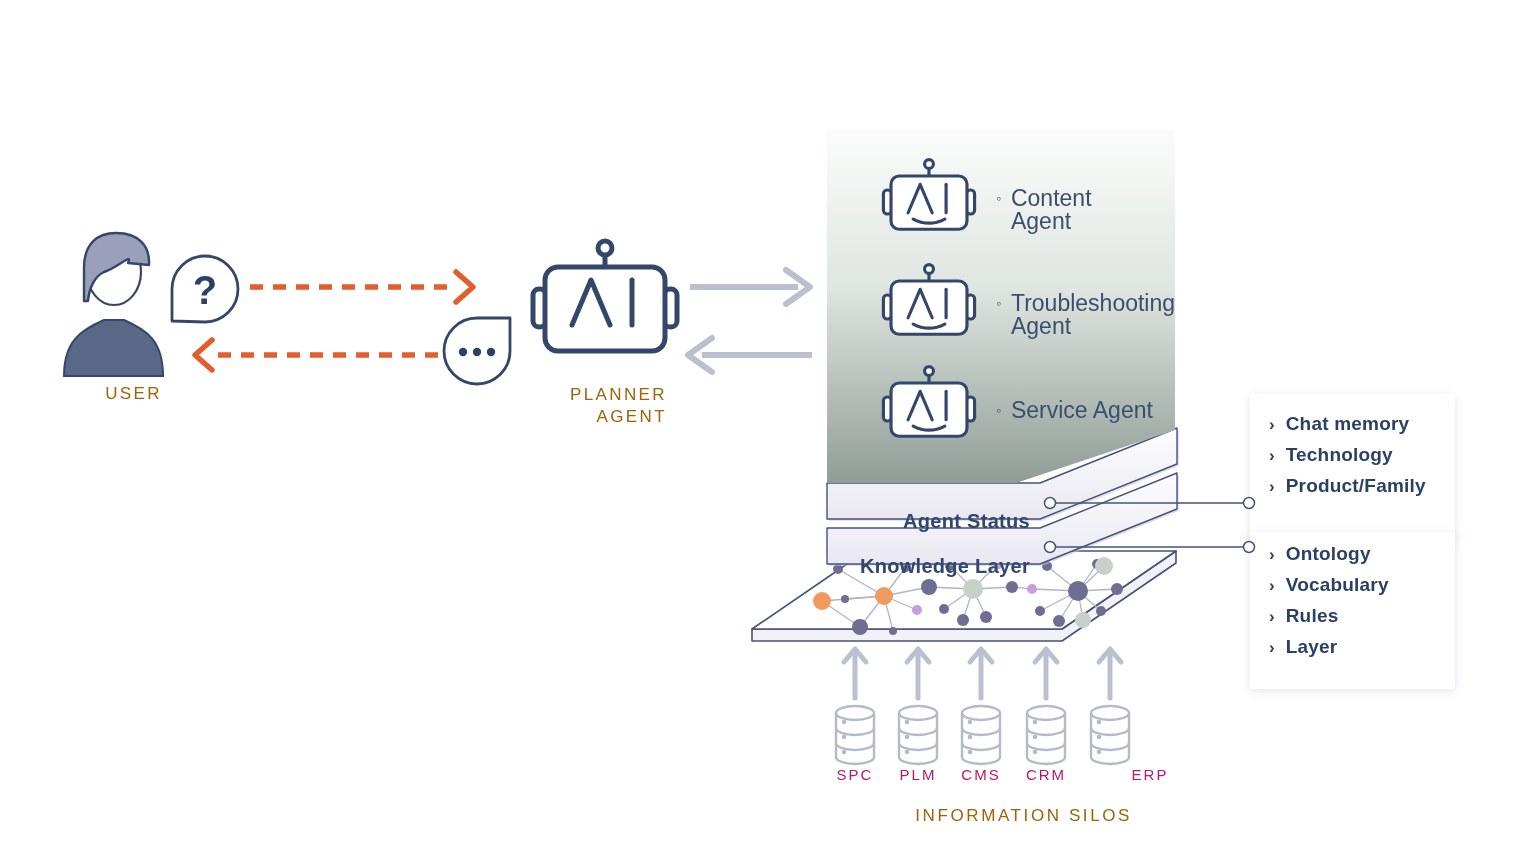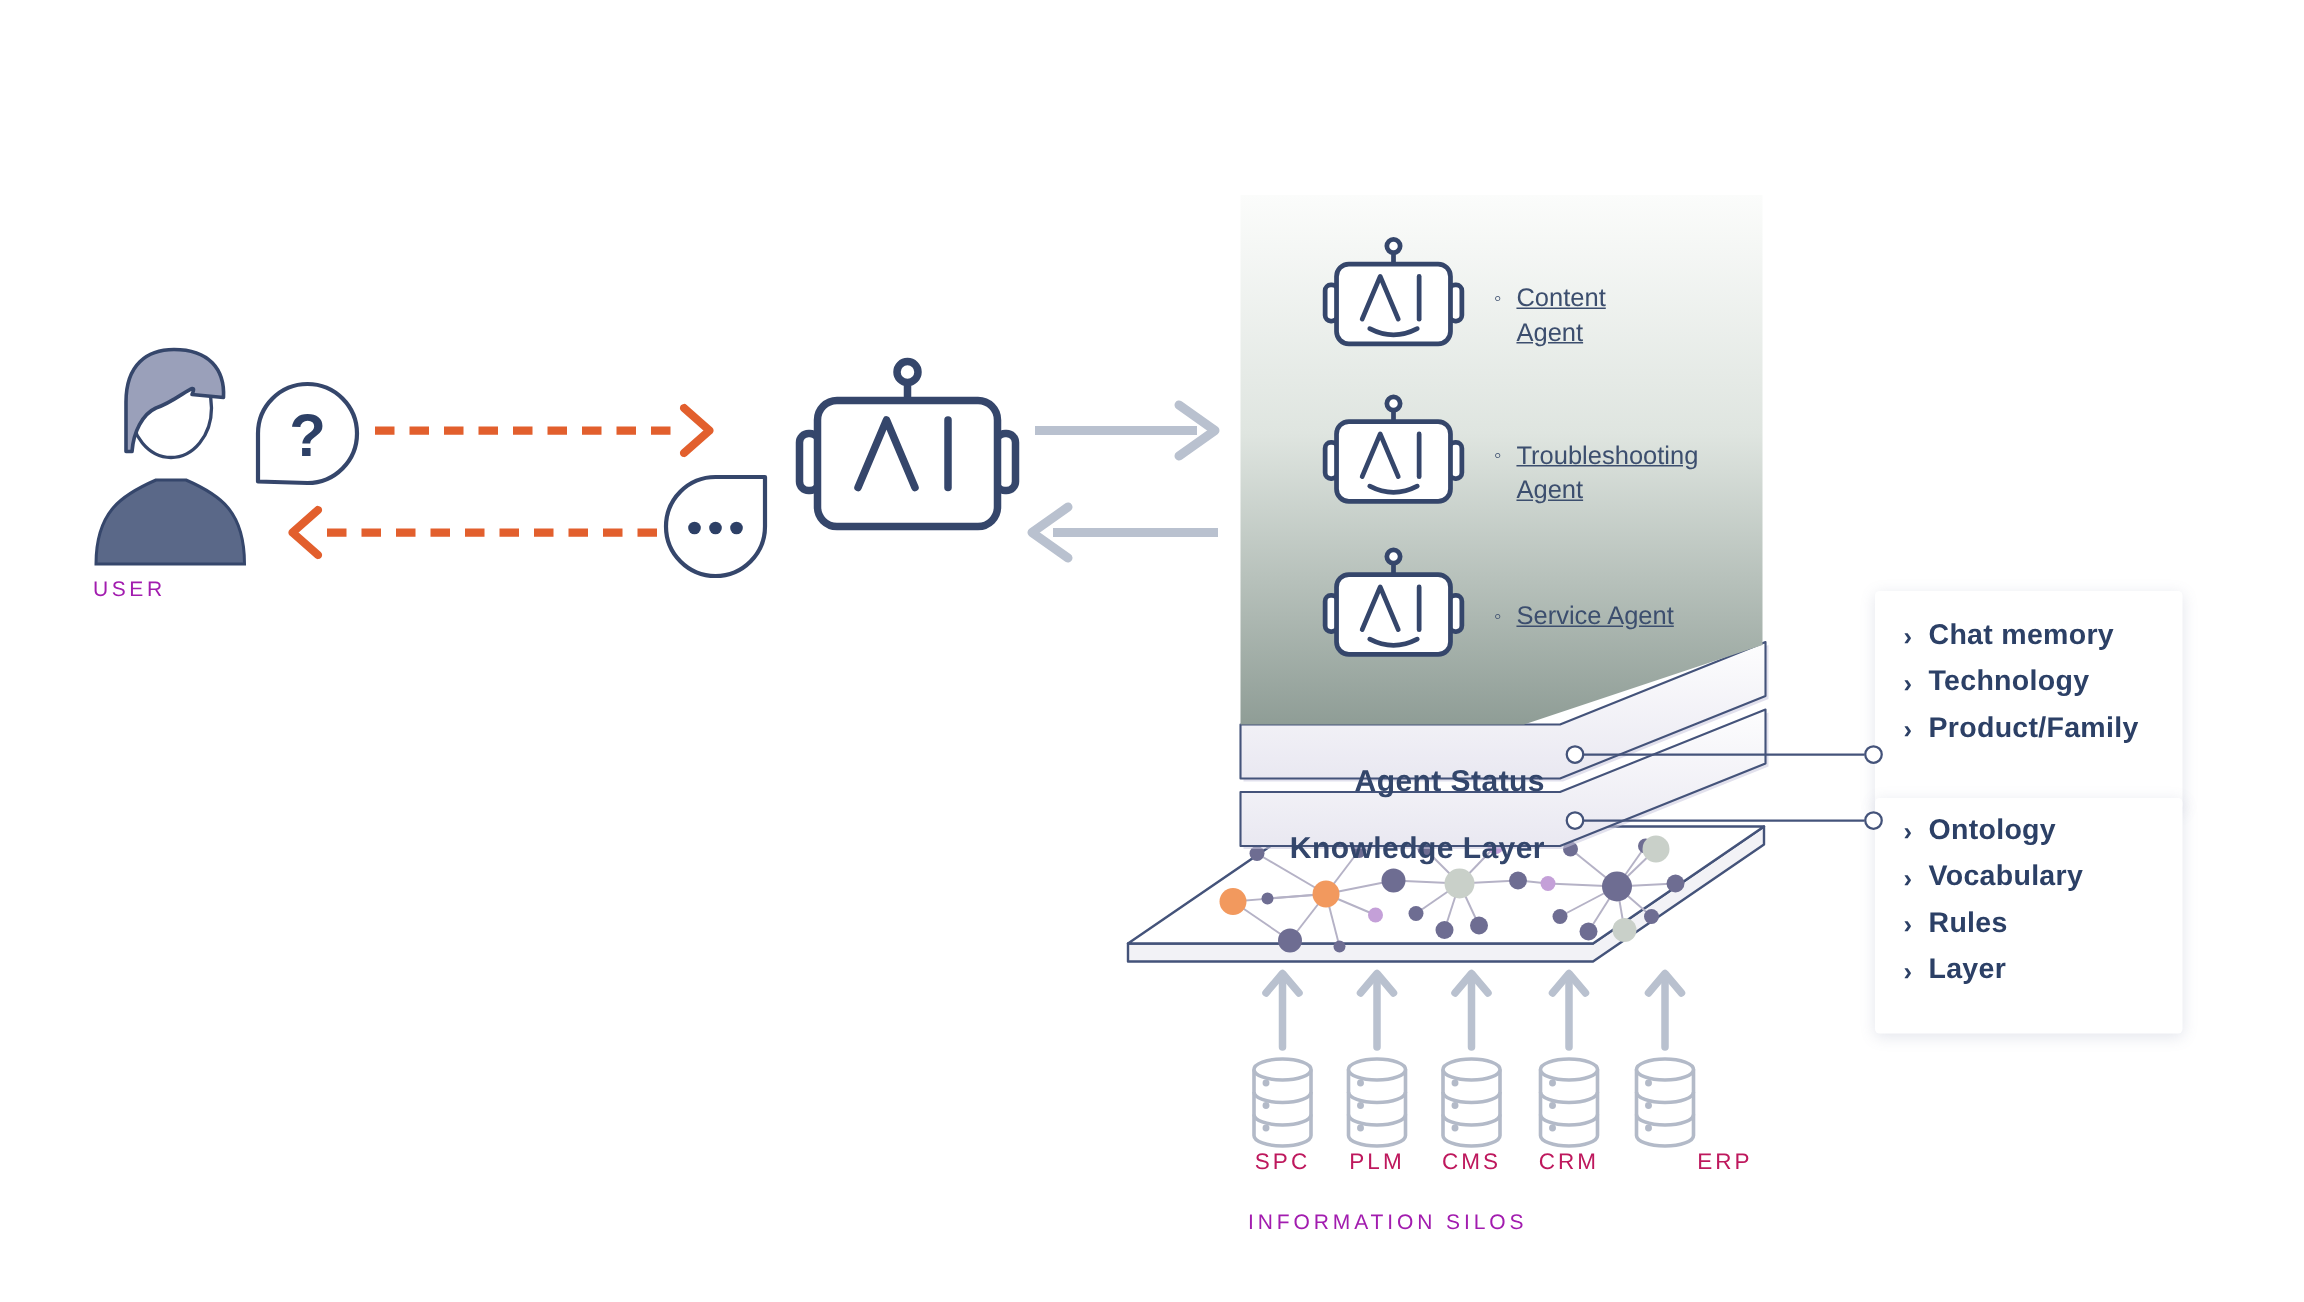--- a/index.html
+++ b/index.html
@@ -1,24 +1,24 @@
 <!DOCTYPE html>
 <html><head>
 <meta charset="utf-8">
 <style>
   html,body{margin:0;padding:0;background:#ffffff;}
   #canvas{position:relative;width:1536px;height:868px;background:#ffffff;overflow:hidden;
           font-family:"Liberation Sans",sans-serif;}
   svg{position:absolute;left:0;top:0;}
-  .txt{position:absolute;color:#a21caf;letter-spacing:2.4px;font-size:14px;font-weight:500;text-align:left;}
+  .txt{position:absolute;color:#a16207;letter-spacing:2.4px;font-size:17px;font-weight:500;text-align:right;}
   .diagram-title{position:absolute;left:827px;top:89px;width:348px;text-align:center;color:#5e6d87;
           font-size:18.5px;font-weight:500;letter-spacing:2.2px;}
   .agent-row{position:absolute;display:flex;align-items:flex-start;color:#3c4e6e;}
   .agent-bullet{font-size:14px;padding-top:3px;margin-right:10px;color:#3c4e6e;}
-  .agent-label{font-size:17px;line-height:23px;font-weight:500;white-space:pre-line;text-decoration:underline;}
+  .agent-label{font-size:23px;line-height:23px;font-weight:500;white-space:pre-line;}
   .layer-label{position:absolute;left:830px;width:200px;text-align:right;color:#33466b;
           font-size:20px;font-weight:600;letter-spacing:0.3px;z-index:3;margin-top:20px;}
   .card{position:absolute;width:205px;background:#ffffff;border-radius:3px;z-index:1;
           box-shadow:0 2px 10px rgba(100,110,150,0.18);}
   .card-row{display:flex;align-items:flex-start;height:31px;padding-left:19px;color:#2c4066;}
   .card-bullet{font-size:17px;font-weight:700;padding-top:2px;margin-right:11px;}
   .card-label{font-size:19px;font-weight:700;letter-spacing:0.2px;}
   .silo-label{position:absolute;width:64px;top:766px;text-align:center;color:#be185d;
           font-size:15px;font-weight:500;letter-spacing:2px;}
   .two-line span{display:block;line-height:22px;}
@@ -259,20 +259,24 @@
       <line x1="1056" y1="547" x2="1243" y2="547"></line>
       <circle cx="1050" cy="547" r="5.5"></circle>
       <circle cx="1249" cy="547" r="5.5"></circle>
     </g>
   </svg>
 
   <div class="textlayer" style="position:absolute;left:0;top:0;width:100%;height:100%;">
 
     <div class="txt" style="left:62px;top:384px;width:100px;">USER</div>
 
+    <div class="txt two-line" style="left:543px;top:384px;width:124px;">
+      <span>PLANNER</span>
+      <span>AGENT</span>
+    </div>
 
     <div class="agent-row" style="left:996px;top:187px;">
       <span class="agent-bullet">◦</span>
       <span class="agent-label">Content
 Agent</span>
     </div>
     <div class="agent-row" style="left:996px;top:292px;">
       <span class="agent-bullet">◦</span>
       <span class="agent-label">Troubleshooting
 Agent</span>

